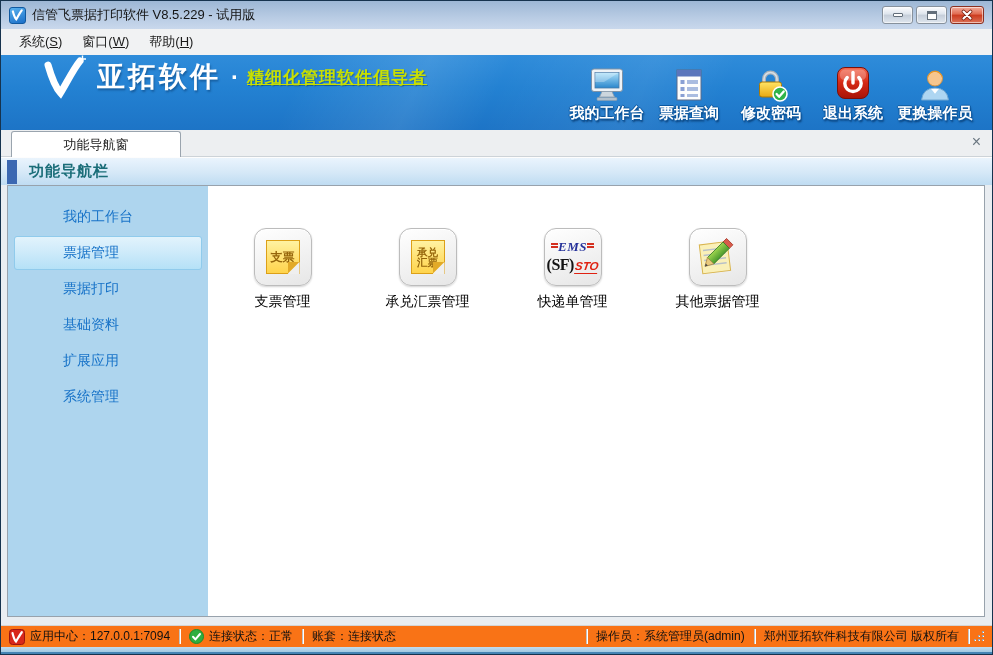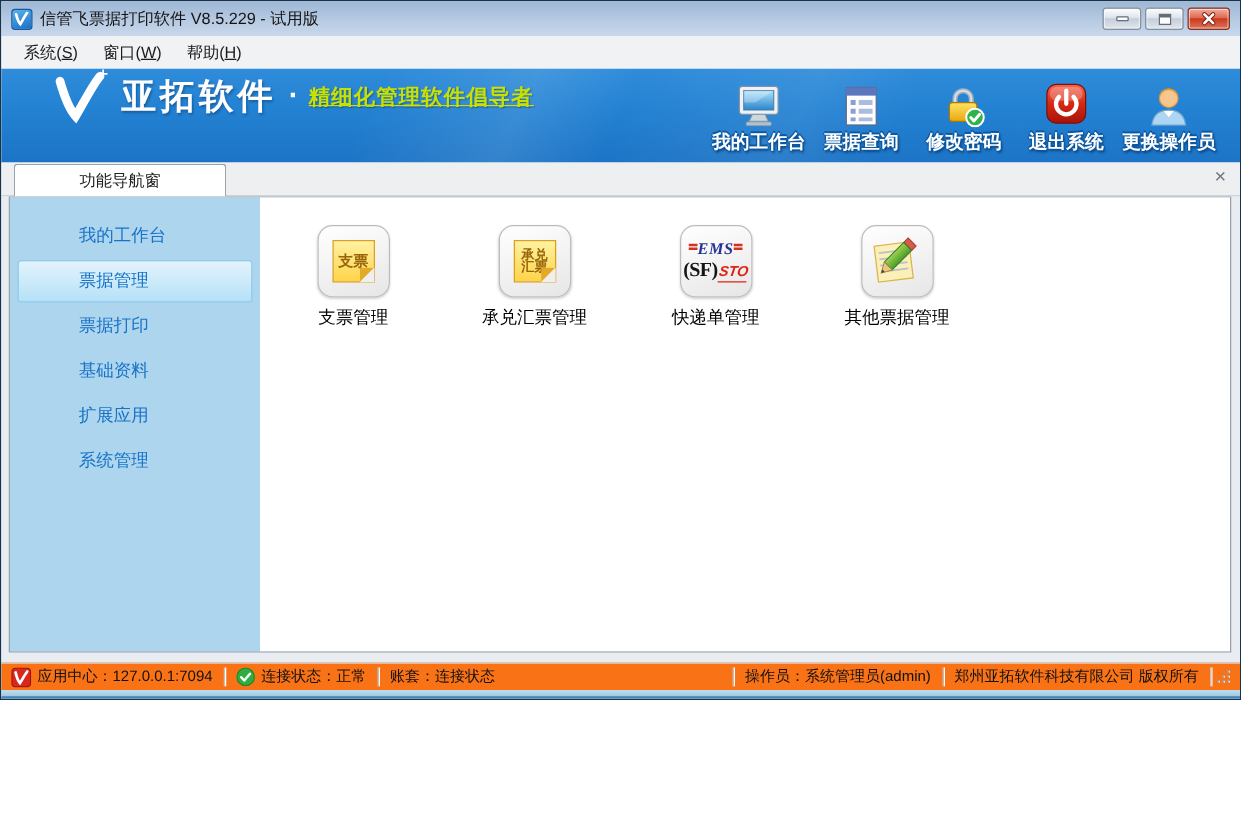--- a/index.html
+++ b/index.html
@@ -1,19 +1,19 @@
 <!DOCTYPE html>
 <html><head>
 <meta charset="utf-8">
 <style>
   html,body{margin:0;padding:0;background:#fff;}
   body{width:993px;height:655px;font-family:"Liberation Sans",sans-serif;-webkit-font-smoothing:antialiased;}
   *{box-sizing:border-box;}
 
-  .window{position:relative;width:993px;height:560px;border:1px solid #16334e;background:#eef0f2;
+  .window{position:relative;width:993px;height:655px;border:1px solid #16334e;background:#eef0f2;
           display:flex;flex-direction:column;overflow:hidden;}
 
   
   .titlebar{height:28px;background:linear-gradient(180deg,#9db7d5,#b9cce4 60%,#c9d8ec);
             display:flex;align-items:center;padding:0 8px;flex:0 0 auto;}
   .title-icon{width:17px;height:17px;border-radius:3px;background:linear-gradient(160deg,#5ab2ee,#1a6ec8);
               border:1px solid #1059a0;display:flex;align-items:center;justify-content:center;margin-right:6px;flex:0 0 auto;}
   .title-text{font-size:13px;color:#141414;white-space:nowrap;}
   .win-controls{margin-left:auto;display:flex;gap:3px;}
   .wc{width:31px;height:18px;border:1px solid #87919c;border-radius:3px;display:flex;align-items:center;justify-content:center;
@@ -55,21 +55,21 @@
   .navheader-title{margin-left:12px;font-size:15px;font-weight:bold;color:#1a6d78;letter-spacing:1px;}
 
   
   .client{flex:1 1 auto;min-height:0;background:#e9edf1;padding:0 7px 8px 6px;display:flex;}
   .client-inner{flex:1;display:flex;border:1px solid #98a2ac;min-width:0;}
   .sidebar{width:200px;flex:0 0 auto;background:#aed5ee;padding-top:12px;}
   .side-item{height:34px;margin:2px 6px;display:flex;align-items:center;padding-left:48px;font-size:14px;color:#1873c8;
              border:1px solid transparent;border-radius:3px;cursor:pointer;white-space:nowrap;}
   .side-item.selected{background:linear-gradient(180deg,#e2f3fc,#cdeafa 50%,#b5e1f7);border-color:#90cbec;}
   .main{flex:1;background:#fff;min-width:0;}
-  .modules{display:flex;padding-top:22px;padding-left:2px;}
+  .modules{display:flex;padding-top:42px;padding-left:2px;}
   .module{width:145px;display:flex;flex-direction:column;align-items:center;cursor:pointer;}
   .mod-btn{width:58px;height:58px;border-radius:12px;border:1px solid #bcbcbc;
            background:linear-gradient(160deg,#ffffff 0%,#f4f4f4 45%,#e6e6e6 100%);
            box-shadow:inset 0 1px 0 #fff,0 1px 2px rgba(0,0,0,.18);
            display:flex;align-items:center;justify-content:center;}
   .mod-label{margin-top:7px;font-size:14px;color:#000;white-space:nowrap;}
 
   
   .note{position:relative;width:34px;height:34px;border:1px solid #dca018;
         background:linear-gradient(180deg,#fff2a2,#ffe070 55%,#ffd44c);
@@ -236,20 +236,24 @@
     </div>
   </div>
 
   <div class="tabstrip">
     <div class="tab">
       <span>功能导航窗</span>
     </div>
     <span class="tabstrip-close">×</span>
   </div>
 
+  <div class="navheader">
+    <span class="nav-accent"></span>
+    <span class="navheader-title">功能导航栏</span>
+  </div>
 
   <div class="client">
     <div class="client-inner">
 
       <div class="sidebar">
         <div class="side-item">
             <span>我的工作台</span>
           </div>
         <div class="side-item selected">
             <span>票据管理</span>

